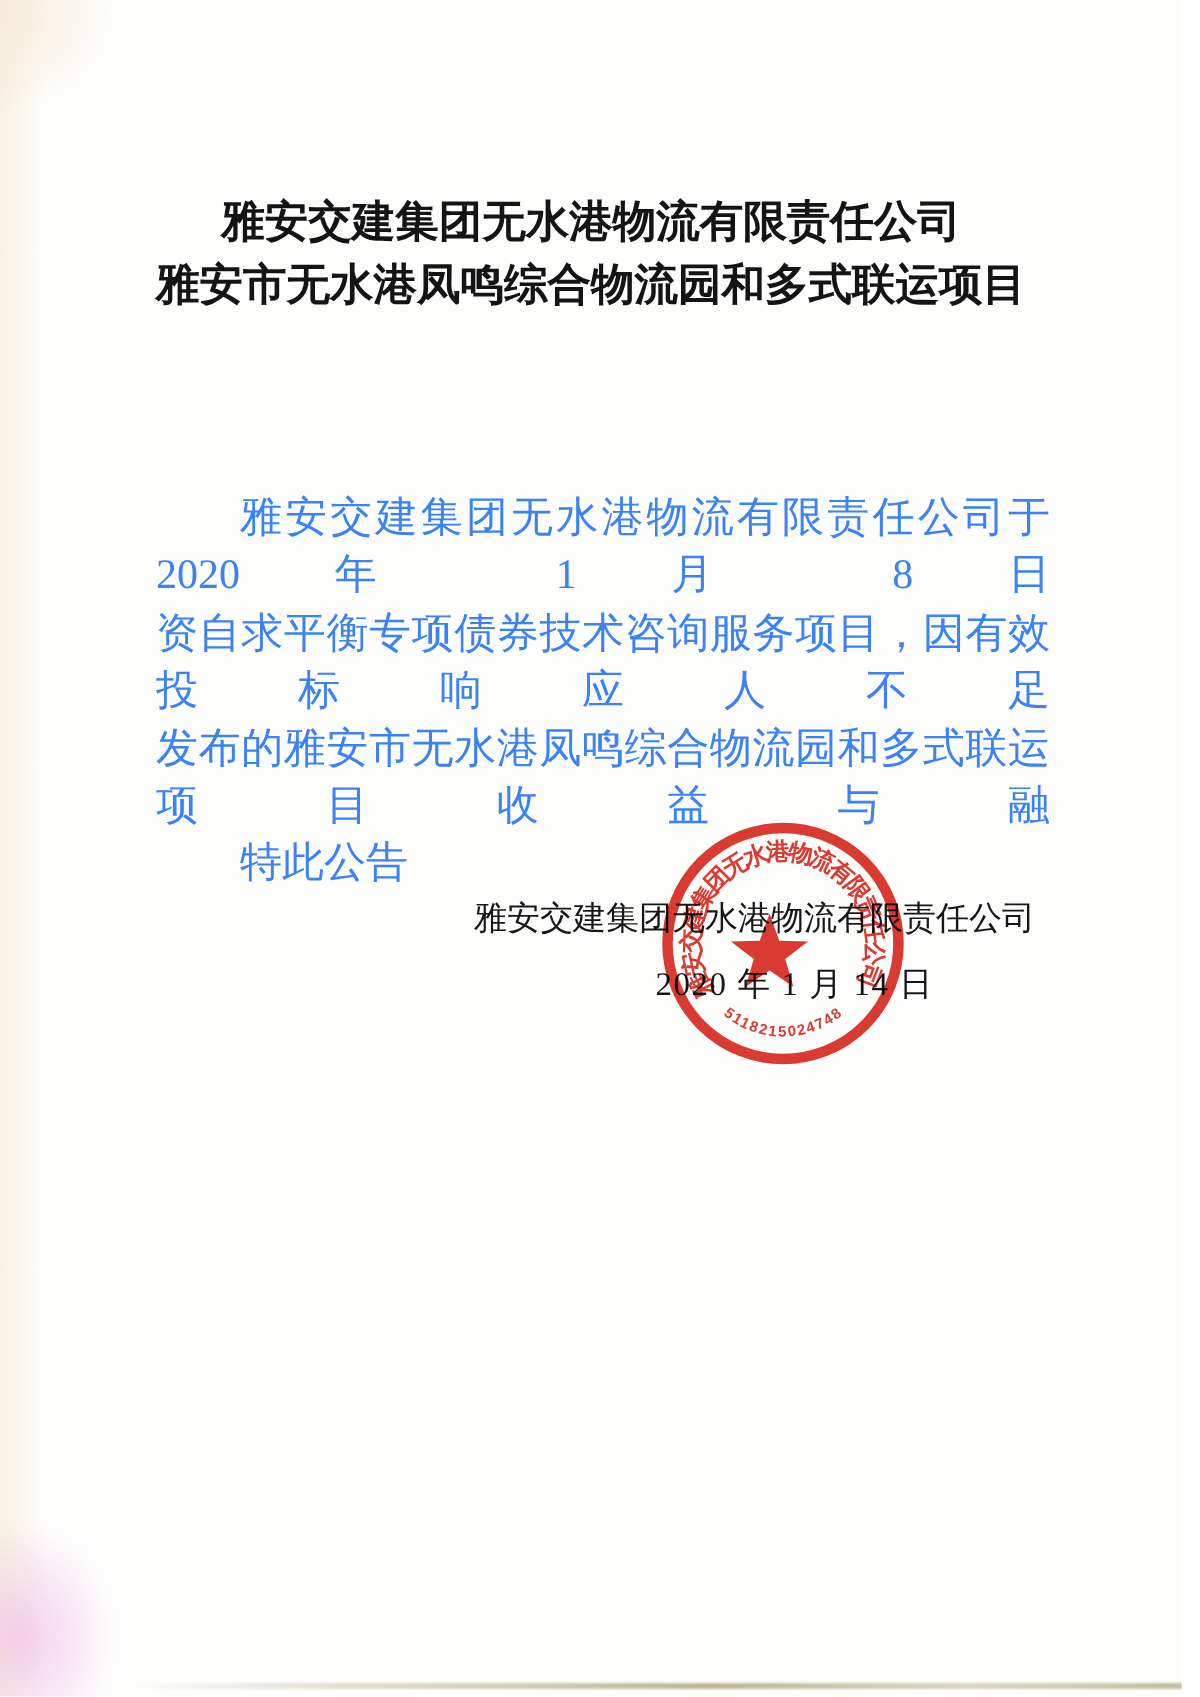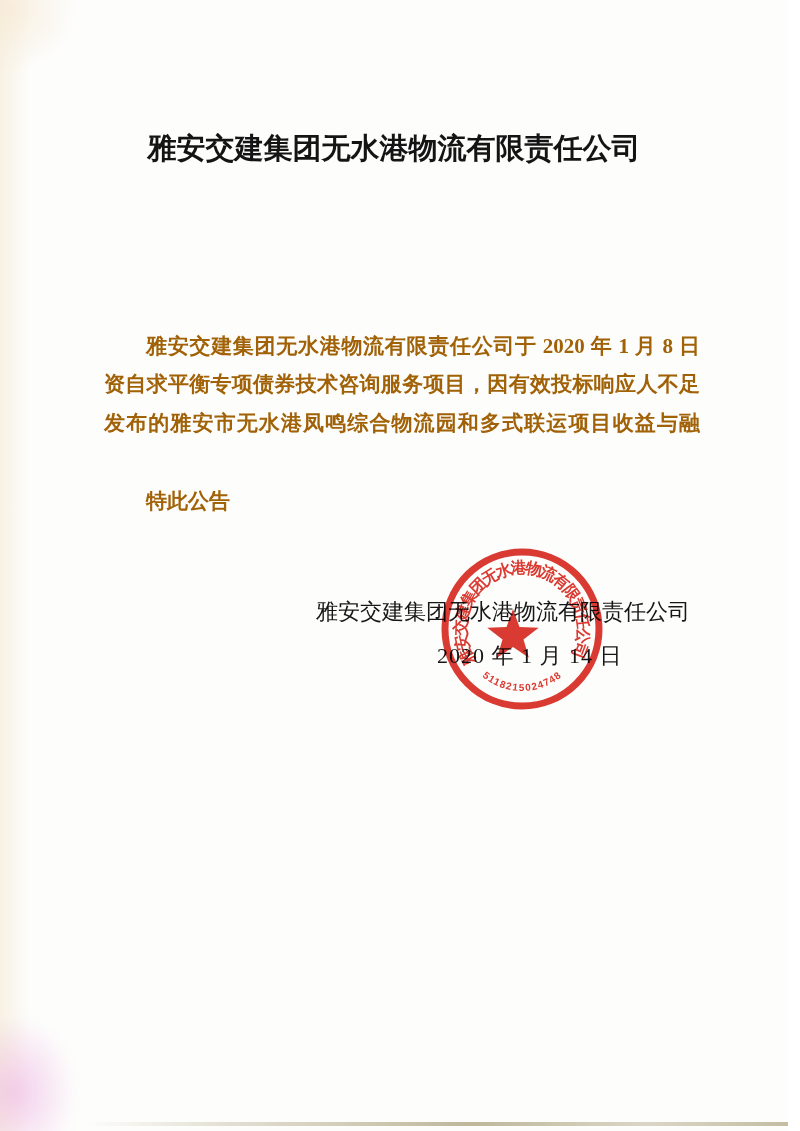--- a/index.html
+++ b/index.html
@@ -33,26 +33,26 @@
   }
   
   .title-block {
     position:absolute; top:127px; left:0; width:100%;
     text-align:center; font-weight:700; font-size:29px; line-height:42px;
     color:#141414; letter-spacing:0;
   }
   .title-line { white-space:nowrap; }
   .body-block {
     position:absolute; top:327px; left:104px; width:596px;
-    font-size:21px; line-height:38.4px; color:#a16207;font-weight:bold;
+    font-size:28px; line-height:38.4px; color:#3b82f6;
   }
   .body-line { text-align:justify; text-align-last:justify; }
   .body-line.first { text-indent:2em; }
   .body-line.last { text-align-last:left; }
-  .closing-line { text-indent:2em;margin-top:40px; }
+  .closing-line { text-indent:2em; }
   .sig-company {
     position:absolute; top:597px; left:316px;
     font-size:22px; white-space:nowrap; color:#161616;
   }
   .sig-date {
     position:absolute; top:641px; left:437px;
     font-size:22px; letter-spacing:1px; white-space:nowrap; color:#161616;
   }
   
   .seal {
@@ -67,20 +67,21 @@
 
 <div class="page">
 
   <div class="edge-band"></div>
   <div class="corner-smudge"></div>
   <div class="pink-smudge"></div>
   <div class="bottom-line"></div>
 
   <div class="title-block">
     <div class="title-line">雅安交建集团无水港物流有限责任公司</div>
+    <div class="title-line">雅安市无水港凤鸣综合物流园和多式联运项目</div>
   </div>
 
   <div class="body-block">
     <div class="body-line first">雅安交建集团无水港物流有限责任公司于 2020 年 1 月 8 日</div>
     <div class="body-line">资自求平衡专项债券技术咨询服务项目，因有效投标响应人不足</div>
     <div class="body-line">发布的雅安市无水港凤鸣综合物流园和多式联运项目收益与融</div>
     <div class="closing-line">特此公告</div>
   </div>
 
   <div class="sig-company">雅安交建集团无水港物流有限责任公司</div>

